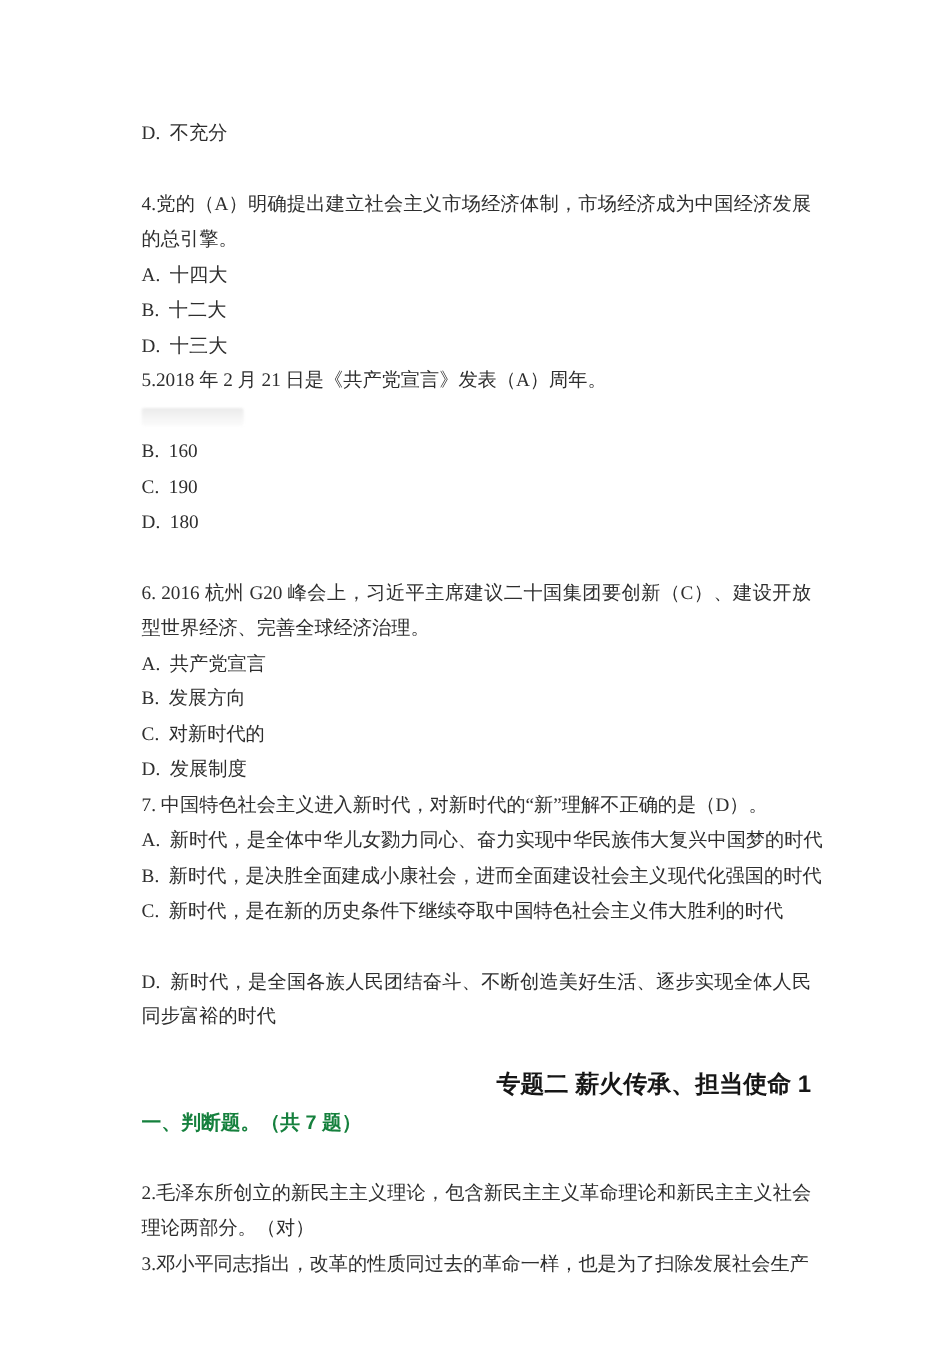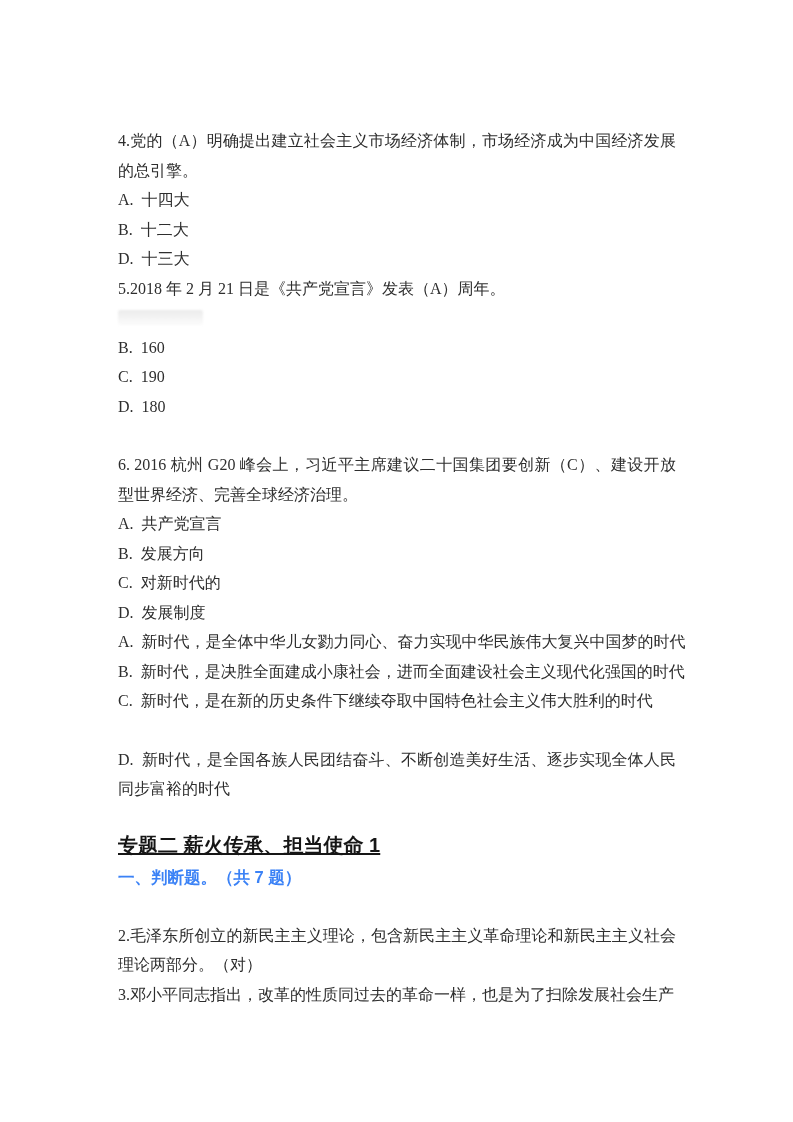--- a/index.html
+++ b/index.html
@@ -28,31 +28,30 @@
     line-height: 29.5px;
     font-weight: normal;
   }
   .nowrap { white-space: pre; }
   .wrap   { white-space: pre-wrap; text-align: justify; margin-top: 29px; }
   .heading {
     font-family: "Liberation Sans", "DejaVu Sans", sans-serif;
     font-size: 20px;
     font-weight: bold;
     color: #161616;
-    text-align: left;
+    text-align: right;
     margin: 26px 0 1px 0;
     line-height: 31px;
     white-space: pre;
-    text-decoration: underline;
   }
   .section {
     font-family: "Liberation Sans", "DejaVu Sans", sans-serif;
     font-size: 16.5px;
     font-weight: bold;
-    color: #3b82f6;
+    color: #15803d;
     margin: 0;
     line-height: 30px;
     white-space: pre;
   }
   .redacted-line {
     height: 29.5px;
     display: flex;
     align-items: center;
   }
   .redacted-box {
@@ -62,40 +61,42 @@
     background: linear-gradient(180deg, #ebebeb 0%, #f7f7f7 70%, #fbfbfb 100%);
     filter: blur(1px);
     border-radius: 2px;
   }
 </style>
 </head>
 <body>
 
 <div class="page">
 
+  <p class="ln nowrap">D.  不充分</p>
 
   <p class="ln wrap">4.党的（A）明确提出建立社会主义市场经济体制，市场经济成为中国经济发展的总引擎。</p>
   <p class="ln nowrap">A.  十四大</p>
   <p class="ln nowrap">B.  十二大</p>
   <p class="ln nowrap">D.  十三大</p>
 
   <p class="ln nowrap">5.2018 年 2 月 21 日是《共产党宣言》发表（A）周年。</p>
   <div class="ln redacted-line">
     <span class="redacted-box"></span>
   </div>
   <p class="ln nowrap">B.  160</p>
   <p class="ln nowrap">C.  190</p>
   <p class="ln nowrap">D.  180</p>
 
   <p class="ln wrap">6. 2016 杭州 G20 峰会上，习近平主席建议二十国集团要创新（C）、建设开放型世界经济、完善全球经济治理。</p>
   <p class="ln nowrap">A.  共产党宣言</p>
   <p class="ln nowrap">B.  发展方向</p>
   <p class="ln nowrap">C.  对新时代的</p>
   <p class="ln nowrap">D.  发展制度</p>
 
+  <p class="ln nowrap">7. 中国特色社会主义进入新时代，对新时代的“新”理解不正确的是（D）。</p>
   <p class="ln nowrap">A.  新时代，是全体中华儿女勠力同心、奋力实现中华民族伟大复兴中国梦的时代</p>
   <p class="ln nowrap">B.  新时代，是决胜全面建成小康社会，进而全面建设社会主义现代化强国的时代</p>
   <p class="ln nowrap">C.  新时代，是在新的历史条件下继续夺取中国特色社会主义伟大胜利的时代</p>
   <p class="ln wrap">D.  新时代，是全国各族人民团结奋斗、不断创造美好生活、逐步实现全体人民同步富裕的时代</p>
 
   <h1 class="heading">专题二 薪火传承、担当使命 1</h1>
   <h2 class="section">一、判断题。（共 7 题）</h2>
 
   <p class="ln wrap">2.毛泽东所创立的新民主主义理论，包含新民主主义革命理论和新民主主义社会理论两部分。（对）</p>
   <p class="ln nowrap">3.邓小平同志指出，改革的性质同过去的革命一样，也是为了扫除发展社会生产</p>

